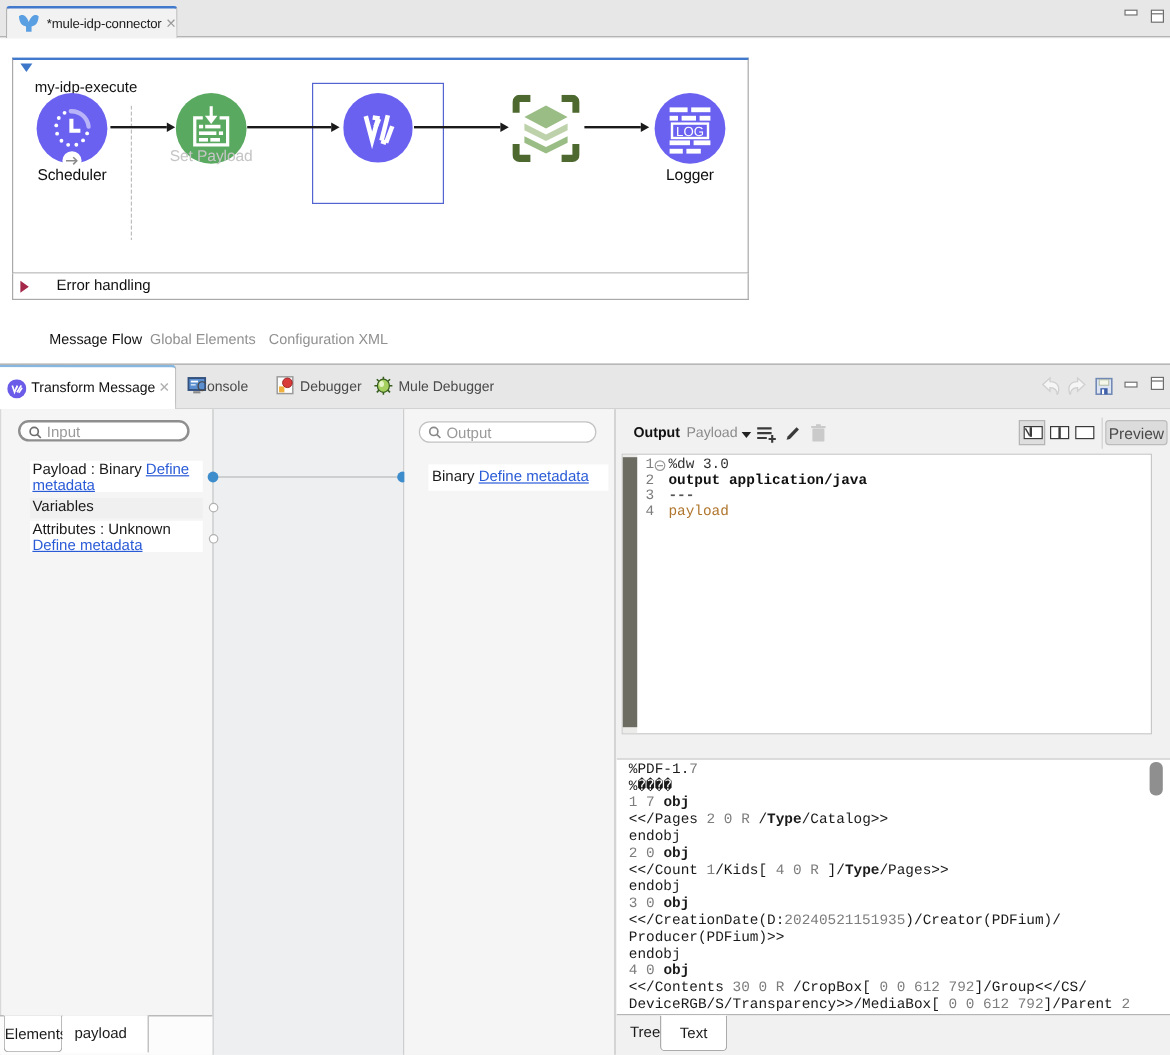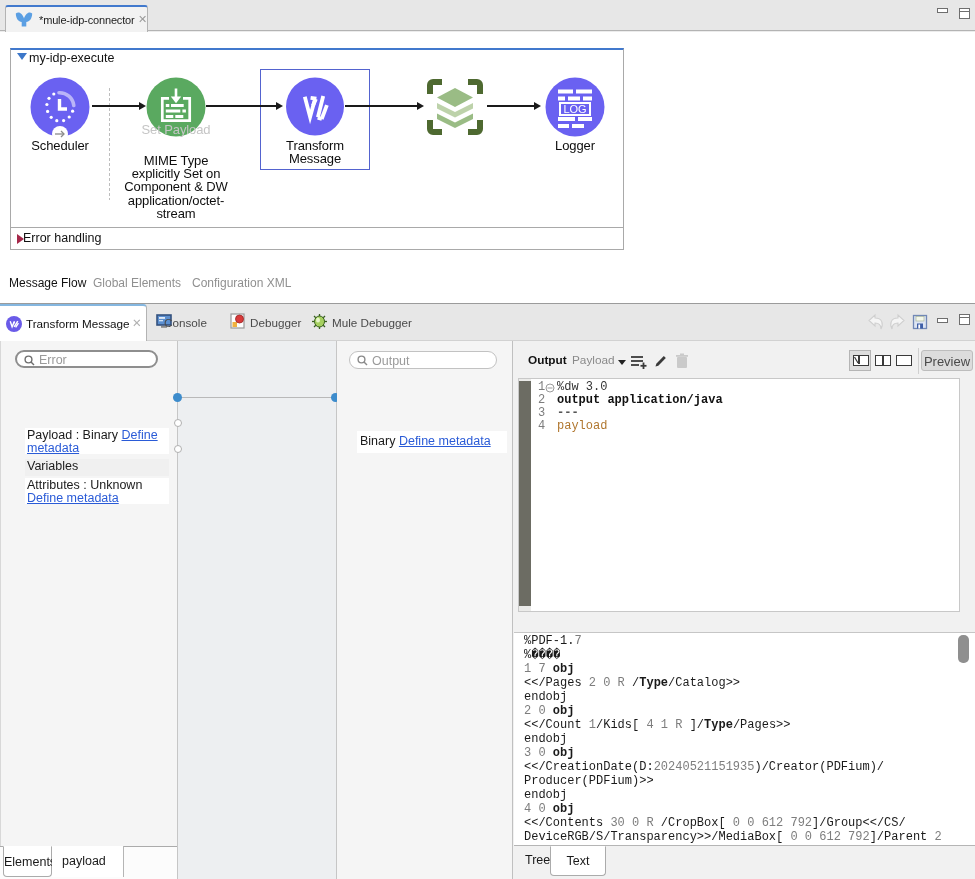--- a/index.html
+++ b/index.html
@@ -19,41 +19,41 @@
 #errbox { left:10px; top:195.5px; width:614px; height:22px; border:1px solid #a9a9a9; border-top:none; background:#fff; }
 .tri-down { width:0; height:0; border-left:5px solid transparent; border-right:5px solid transparent; border-top:7px solid #3c77c9; }
 .tri-right { width:0; height:0; border-top:5px solid transparent; border-bottom:5px solid transparent; border-left:7px solid #a5284a; }
 .flowlabel { font-size:13px; font-weight:500; color:#0e0e0e; text-align:center; line-height:13.4px; letter-spacing:-0.1px; }
 .arrowline { height:1.5px; background:#1a1a1a; top:55px; }
 .arrowhead { width:0; height:0; border-top:4px solid transparent; border-bottom:4px solid transparent; border-left:7px solid #1a1a1a; top:51.5px; }
 #dashline { left:98px; top:38px; width:1px; height:112px; background-image:linear-gradient(#bdbdbd 60%, transparent 40%); background-size:1px 5px; }
 #selrect { left:249px; top:19px; width:110px; height:101px; border:1px solid #5363cf; }
 
 
-.mf-tabs { top:243.5px; font-size:12px; }
+.mf-tabs { top:243.5px; font-size:12px;margin-left:32px; }
 
 
 #bottompanel { left:0; top:303px; width:975px; height:576px; background:#f5f5f5; border-top:1px solid #9b9b9b; }
 #btabbar { left:0; top:0; width:975px; height:37px; background:#e7e7e7; border-bottom:1px solid #d2d2d2; }
 #dwtab { left:0; top:0; width:147px; height:37px; background:#ffffff; border-right:1px solid #b3b3b3; border-top:2px solid #85b7e0; border-radius:0 4px 0 0; }
 #dwtab .lbl { position:absolute; left:26px; top:10.5px; font-size:11.7px; font-weight:500; color:#111; white-space:nowrap; }
 #dwtab .x { position:absolute; left:132px; top:10px; font-size:11.5px; color:#b0b0b0; }
 .btab-lbl { top:11.5px; font-size:11.7px; color:#4a4a4a; }
 
 
 #leftpanel { left:0; top:37px; width:177px; height:539px; background:#f5f5f5; border-left:1px solid #d8d8d8; }
 #midcanvas { left:177px; top:37px; width:160px; height:539px; background:#edeff1; border-left:1px solid #c6c6c6; border-right:1px solid #c6c6c6; }
 #outpanel { left:337px; top:37px; width:175px; height:539px; background:#f5f5f5; }
 #rightpanel { left:512px; top:37px; width:463px; height:539px; background:#f1f1f1; border-left:1px solid #c0c0c0; }
 
 .searchbox { height:18px; background:#fff; border:1px solid #c2c2c2; border-radius:10px; }
 .searchbox.focused { border:2px solid #8e8e8e; }
 .searchph { color:#9a9a9a; font-size:12.5px; }
 
-.treerow { background:#fff; font-size:12.5px; color:#1a1a1a; line-height:12.8px; padding:0;margin-top:44px; }
+.treerow { background:#fff; font-size:12.5px; color:#1a1a1a; line-height:12.8px; padding:0; }
 a.meta { color:#2a5bd7; text-decoration:underline; }
 
 .bluedot { width:9px; height:9px; border-radius:50%; background:#3d8ccc; }
 .opendot { width:8px; height:8px; border-radius:50%; background:#fff; border:1px solid #b0b0b0; }
 #editor { left:5px; top:37px; width:442px; height:234px; background:#fff; border:1px solid #c8c8c8; }
 #gutter { left:0; top:0; width:12px; height:232px; background:#ebebe9; }
 #gutbar { left:0; top:2px; width:12px; height:225px; background:#6c6c63; }
 .codeline { font-family:"Liberation Mono", monospace; font-size:12px; line-height:13px; white-space:pre; }
 .lnum { color:#7d7d7d; }
 
@@ -82,21 +82,21 @@
 </div>
 
 <div class="abs" style="left:937px;top:8px;width:11px;height:5px;border:1.5px solid #6e6e6e;background:#fff"></div>
 <div class="abs" style="left:959px;top:8px;width:11px;height:11px;border:1.5px solid #6e6e6e;background:#fff">
     <div style="height:2.5px;border-bottom:1.5px solid #6e6e6e"></div>
   </div>
 
 <div class="abs" id="maincanvas">
   <div class="abs" id="flowbox">
     <div class="abs tri-down" style="left:6px;top:3px"></div>
-    <div class="abs" style="left:18px;top:1px;font-size:12.5px;color:#111">my-idp-execute</div>
+    <div class="abs" style="left:18px;top:16px;font-size:12.5px;color:#111">my-idp-execute</div>
     <div class="abs" id="dashline"></div>
     <div class="abs" id="selrect"></div>
 
     <div class="abs arrowline" style="left:81px;width:47px"></div>
       <div class="abs arrowhead" style="left:128px"></div>
     <div class="abs arrowline" style="left:195px;width:70px"></div>
       <div class="abs arrowhead" style="left:265px"></div>
     <div class="abs arrowline" style="left:334px;width:72px"></div>
       <div class="abs arrowhead" style="left:406px"></div>
     <div class="abs arrowline" style="left:476px;width:47px"></div>
@@ -135,34 +135,32 @@
         <path d="M 24.8 19.5 L 35.2 19.5 L 30 26.3 Z"></path>
         <rect x="19.8" y="27" width="3.5" height="3"></rect>
           <rect x="25" y="27" width="12.7" height="3"></rect>
         <rect x="19.8" y="32.5" width="14.5" height="3"></rect>
           <rect x="36.4" y="32.5" width="3.5" height="3"></rect>
         <rect x="19.8" y="38" width="7.5" height="3"></rect>
           <rect x="29.3" y="38" width="8" height="3"></rect>
       </g>
     </svg>
     <div class="abs flowlabel" style="left:95px;top:73px;width:140px;color:#c5c5c5">Set Payload</div>
-    <div class="abs flowlabel" style="left:95px;top:103.5px;width:140px">MIME Type<br>explicitly Set on<br>Component &amp; DW<br>application/octet-<br>stream</div>
 
     <svg class="abs" style="left:275px;top:26.5px" width="58" height="60" viewBox="0 0 58 60">
       <circle cx="29" cy="29.5" r="29" fill="#6a61f1"></circle>
       <g stroke="#fff" stroke-width="3.8" fill="none" stroke-linejoin="miter" stroke-linecap="butt">
         <path d="M 18.8 19.8 L 24.1 40 L 28.6 23.6"></path>
         <path d="M 24.6 20.9 L 30.4 21.7"></path>
         <path d="M 29.9 22.0 L 26.9 28.8"></path>
         <path d="M 31.9 40.2 L 37.2 19.0"></path>
         <path d="M 35.7 42.0 L 40.9 28.2"></path>
         <path d="M 31.7 40.6 L 35.9 42.0"></path>
       </g>
     </svg>
-    <div class="abs flowlabel" style="left:234px;top:89px;width:140px">Transform<br>Message</div>
 
     <svg class="abs" style="left:416px;top:28.5px" width="56" height="56" viewBox="0 0 56 56">
       <g stroke="#4e6930" stroke-width="6" fill="none">
         <path d="M 3 15 L 3 6 A 3 3 0 0 1 6 3 L 15 3"></path>
         <path d="M 41 3 L 50 3 A 3 3 0 0 1 53 6 L 53 15"></path>
         <path d="M 53 41 L 53 50 A 3 3 0 0 1 50 53 L 41 53"></path>
         <path d="M 15 53 L 6 53 A 3 3 0 0 1 3 50 L 3 41"></path>
       </g>
       <polygon points="28,9 46,18.5 28,28 10,18.5" fill="#9abc85"></polygon>
       <polygon points="10,24 28,33 46,24 46,29.5 28,38.5 10,29.5" fill="#bdd2aa"></polygon>
@@ -183,21 +181,21 @@
           <rect x="27" y="47" width="12" height="4"></rect>
       </g>
       <rect x="15" y="26" width="30" height="12" fill="none" stroke="#fff" stroke-width="2"></rect>
       <text x="30" y="36" font-family="Liberation Sans" font-size="11" fill="#fff" text-anchor="middle">LOG</text>
     </svg>
     <div class="abs flowlabel" style="left:494px;top:89px;width:140px">Logger</div>
   </div>
 
   <div class="abs" id="errbox">
     <div class="abs tri-right" style="left:6px;top:6px"></div>
-    <div class="abs" style="left:12px;top:3px;font-size:12.5px;color:#111">Error handling</div>
+    <div class="abs" style="left:36px;top:3px;font-size:12.5px;color:#111">Error handling</div>
   </div>
 
   <div class="abs mf-tabs" style="left:9px;color:#111">Message Flow</div>
   <div class="abs mf-tabs" style="left:93px;color:#909090">Global Elements</div>
   <div class="abs mf-tabs" style="left:192px;color:#909090">Configuration XML</div>
 </div>
 
 <div class="abs" id="bottompanel">
   <div class="abs" id="btabbar"></div>
   <div class="abs" id="dwtab">
@@ -257,21 +255,21 @@
   <div class="abs" style="left:959px;top:10px;width:11px;height:11px;border:1.5px solid #6e6e6e;background:#fff">
       <div style="height:2.5px;border-bottom:1.5px solid #6e6e6e"></div>
     </div>
 
   <div class="abs" id="leftpanel">
     <div class="abs searchbox focused" style="left:14px;top:9px;width:143px">
       <svg class="abs" style="left:7px;top:2.5px" width="11" height="11" viewBox="0 0 11 11">
           <circle cx="4.5" cy="4.5" r="3.4" fill="none" stroke="#6e6e6e" stroke-width="1.4"></circle>
           <line x1="7" y1="7" x2="10" y2="10" stroke="#6e6e6e" stroke-width="1.4"></line>
         </svg>
-      <div class="abs searchph" style="left:22px;top:0.5px">Error</div>
+      <div class="abs searchph" style="left:22px;top:0.5px">Input</div>
     </div>
     <div class="abs treerow" style="left:24px;top:43px;width:144px;height:26px;padding:1px 0 0 2px">Payload : Binary <a class="meta">Define metadata</a></div>
     <div class="abs treerow" style="left:24px;top:74px;width:144px;height:17px;background:#f0f0f0;padding:1px 0 0 2px">Variables</div>
     <div class="abs treerow" style="left:24px;top:93px;width:144px;height:26px;padding:1px 0 0 2px">Attributes : Unknown <a class="meta">Define metadata</a></div>
   </div>
 
   <div class="abs" id="midcanvas">
     <div class="abs" style="left:0;top:55.5px;width:160px;height:1px;background:#b9b9b9"></div>
   </div>
   <div class="abs bluedot" style="left:173px;top:88.5px"></div>
@@ -345,21 +343,21 @@
       <div class="abs codeline" style="left:38px;top:41px;color:#b0762d">payload</div>
     </div>
 
     <div class="abs" id="pdfpanel">
       <div id="pdftext">%PDF-1.<span class="num">7</span>
 %����
 <span class="num">1 7</span> <b>obj</b>
 &lt;&lt;/Pages <span class="num">2 0 R</span> /<b>Type</b>/Catalog&gt;&gt;
 endobj
 <span class="num">2 0</span> <b>obj</b>
-&lt;&lt;/Count <span class="num">1</span>/Kids[ <span class="num">4 1 R</span> ]/<b>Type</b>/Pages&gt;&gt;
+&lt;&lt;/Count <span class="num">1</span>/Kids[ <span class="num">4 0 R</span> ]/<b>Type</b>/Pages&gt;&gt;
 endobj
 <span class="num">3 0</span> <b>obj</b>
 &lt;&lt;/CreationDate(D:<span class="num">20240521151935</span>)/Creator(PDFium)/
 Producer(PDFium)&gt;&gt;
 endobj
 <span class="num">4 0</span> <b>obj</b>
 &lt;&lt;/Contents <span class="num">30 0 R</span> /CropBox[ <span class="num">0 0 612 792</span>]/Group&lt;&lt;/CS/
 DeviceRGB/S/Transparency&gt;&gt;/MediaBox[ <span class="num">0 0 612 792</span>]/Parent <span class="num">2</span>
 <span class="num">0 R</span> /Resources&lt;&lt;/ExtGState&lt;&lt;/FXE1 <span class="num">26 0 R</span> &gt;&gt;/Font&lt;&lt;/F</div>
       <div class="abs" style="left:444px;top:2px;width:11px;height:28px;border-radius:5px;background:#8f8f8f"></div>

